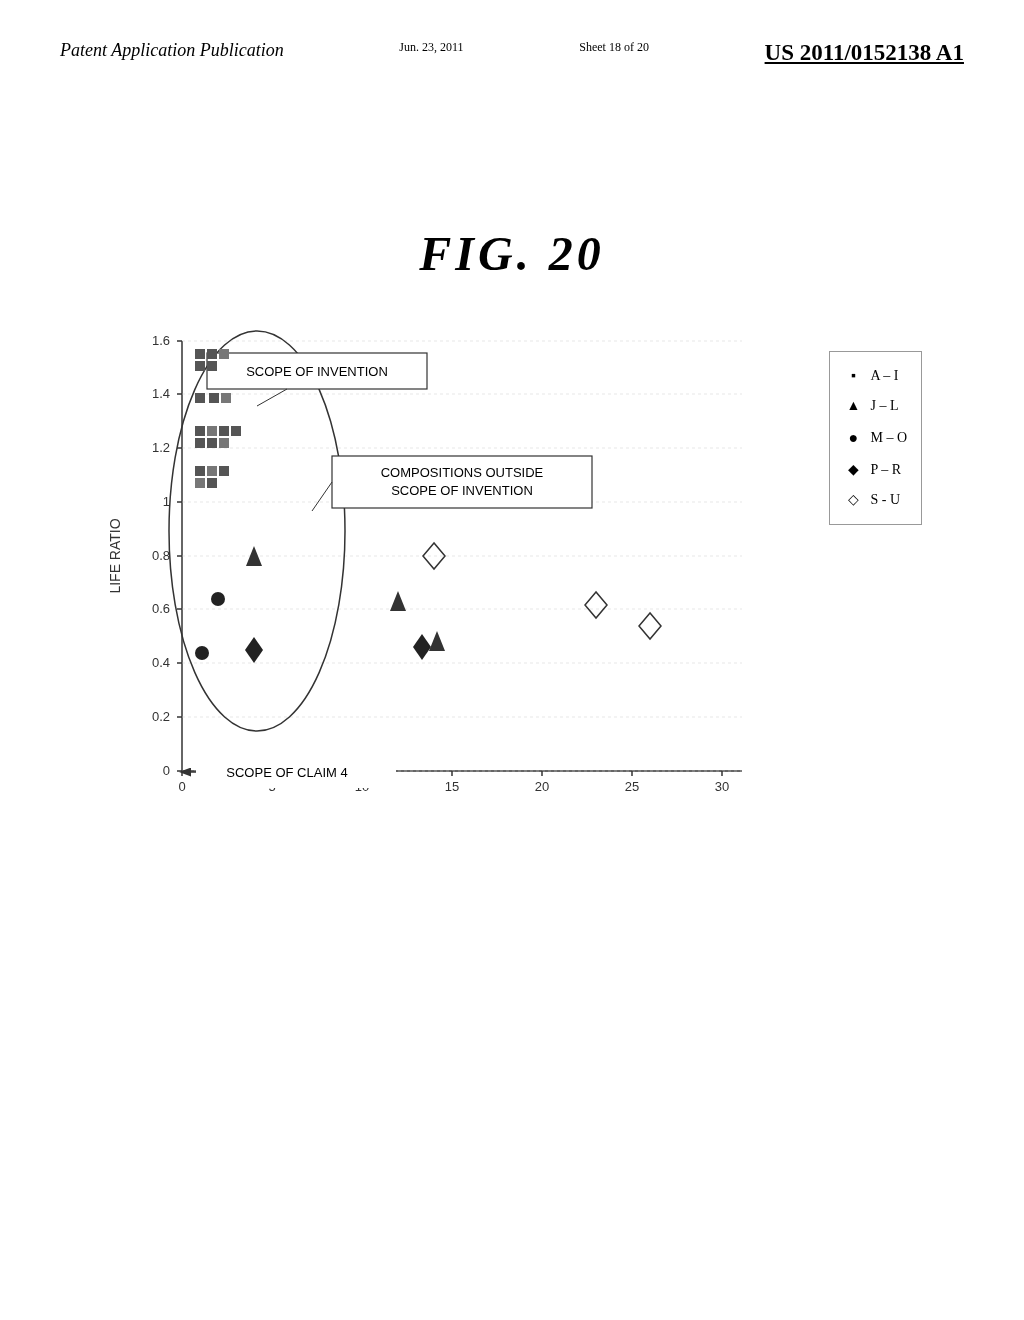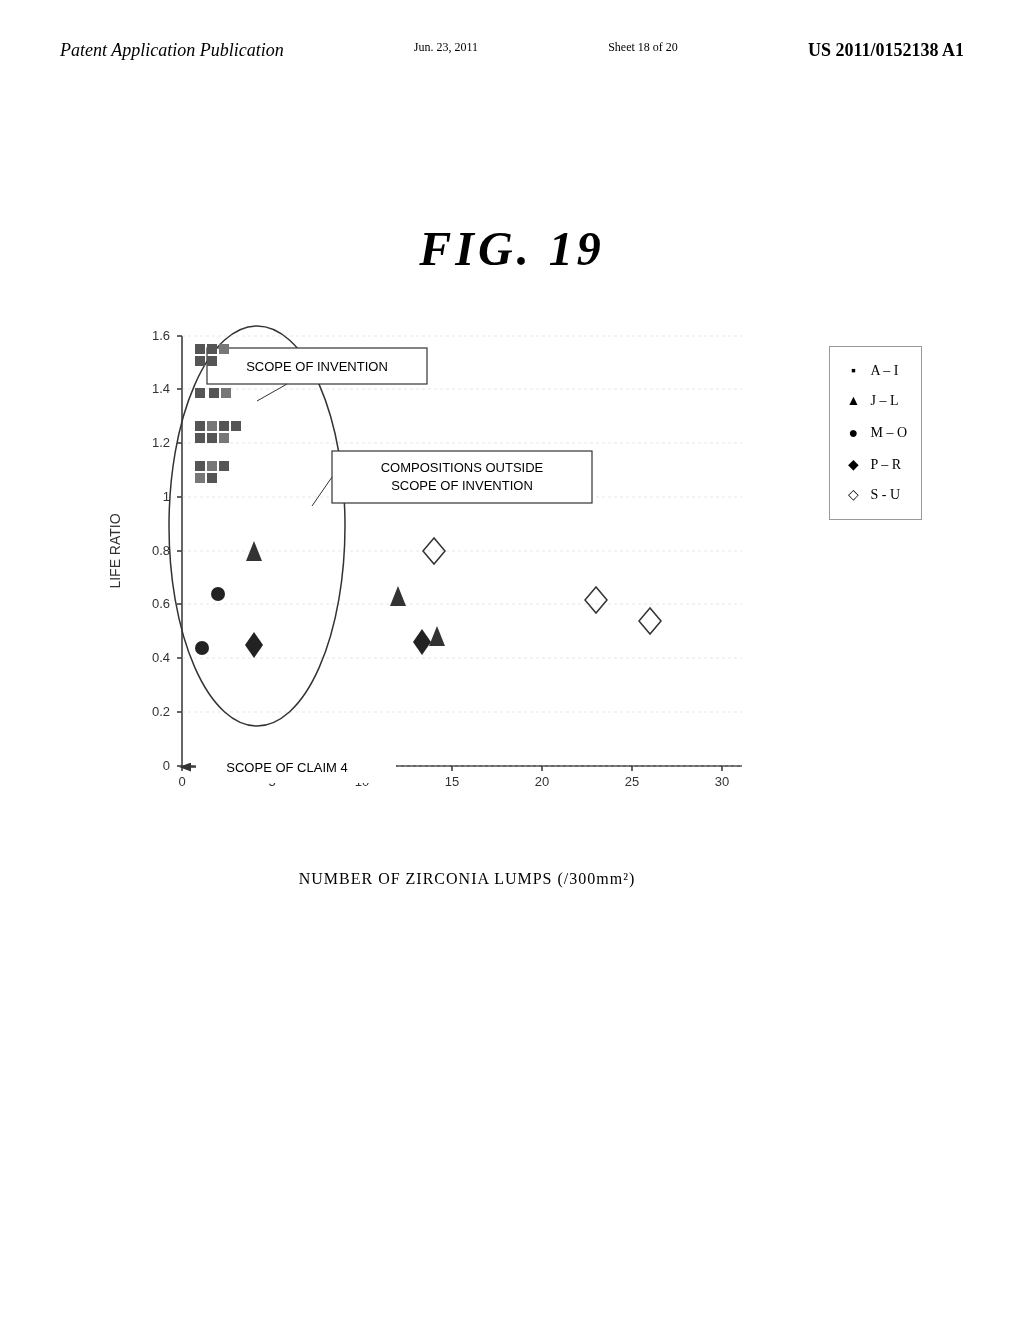--- a/index.html
+++ b/index.html
@@ -77,24 +77,24 @@
       letter-spacing: 1px;
     }
   </style>
 </head>
 <body>
 
 <div class="header">
   <span class="header-left">Patent Application Publication</span>
   <span style="font-size:12px;">Jun. 23, 2011</span>
   <span style="font-size:12px;">Sheet 18 of 20</span>
-  <span style="font-size:18px;font-weight:bold;">US 2011/0152138 A1</span>
+  <span style="font-size:23px;font-weight:bold;text-decoration:underline;">US 2011/0152138 A1</span>
 </div>
 
-<div class="fig-title">FIG.  19</div>
+<div class="fig-title">FIG.  20</div>
 
 <div class="chart-area">
 
   <svg class="main-chart" viewBox="0 0 820 560" xmlns="http://www.w3.org/2000/svg">
 
     <line x1="80" y1="30" x2="80" y2="460" stroke="#333" stroke-width="1.5"></line>
 
     <line x1="80" y1="460" x2="640" y2="460" stroke="#333" stroke-width="1.5"></line>
 
     <g font-size="13" font-family="Arial, sans-serif" fill="#333">
@@ -247,15 +247,14 @@
     <div class="legend-item">
       <span class="legend-symbol" style="font-size:14px;">◆</span>
       <span>P – R</span>
     </div>
     <div class="legend-item">
       <span class="legend-symbol" style="font-size:14px;">◇</span>
       <span>S - U</span>
     </div>
   </div>
 
-  <div class="x-label" style="margin-left:80px; margin-right:170px;">NUMBER  OF  ZIRCONIA  LUMPS  (/300mm²)</div>
 
 </div>
 
 </body></html>

